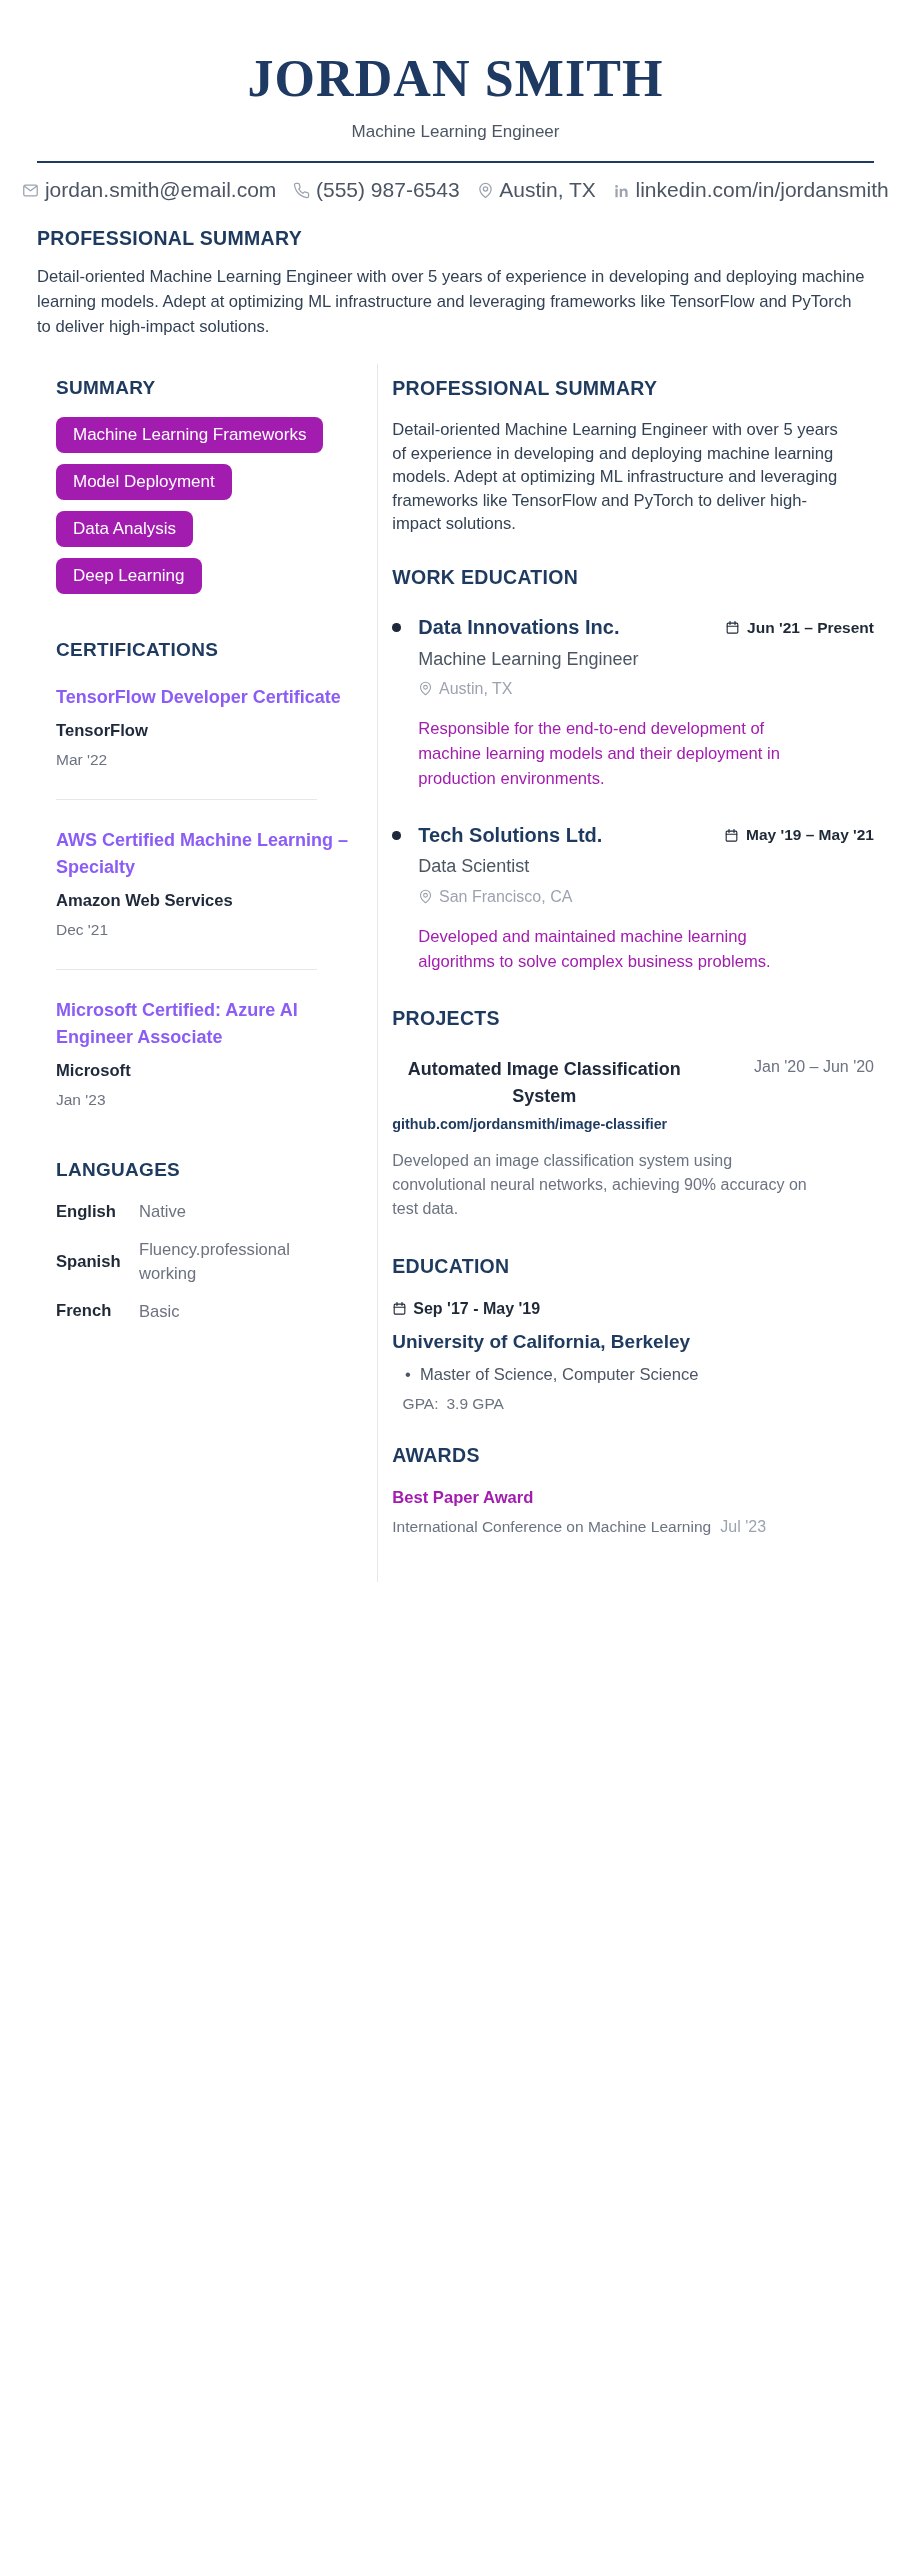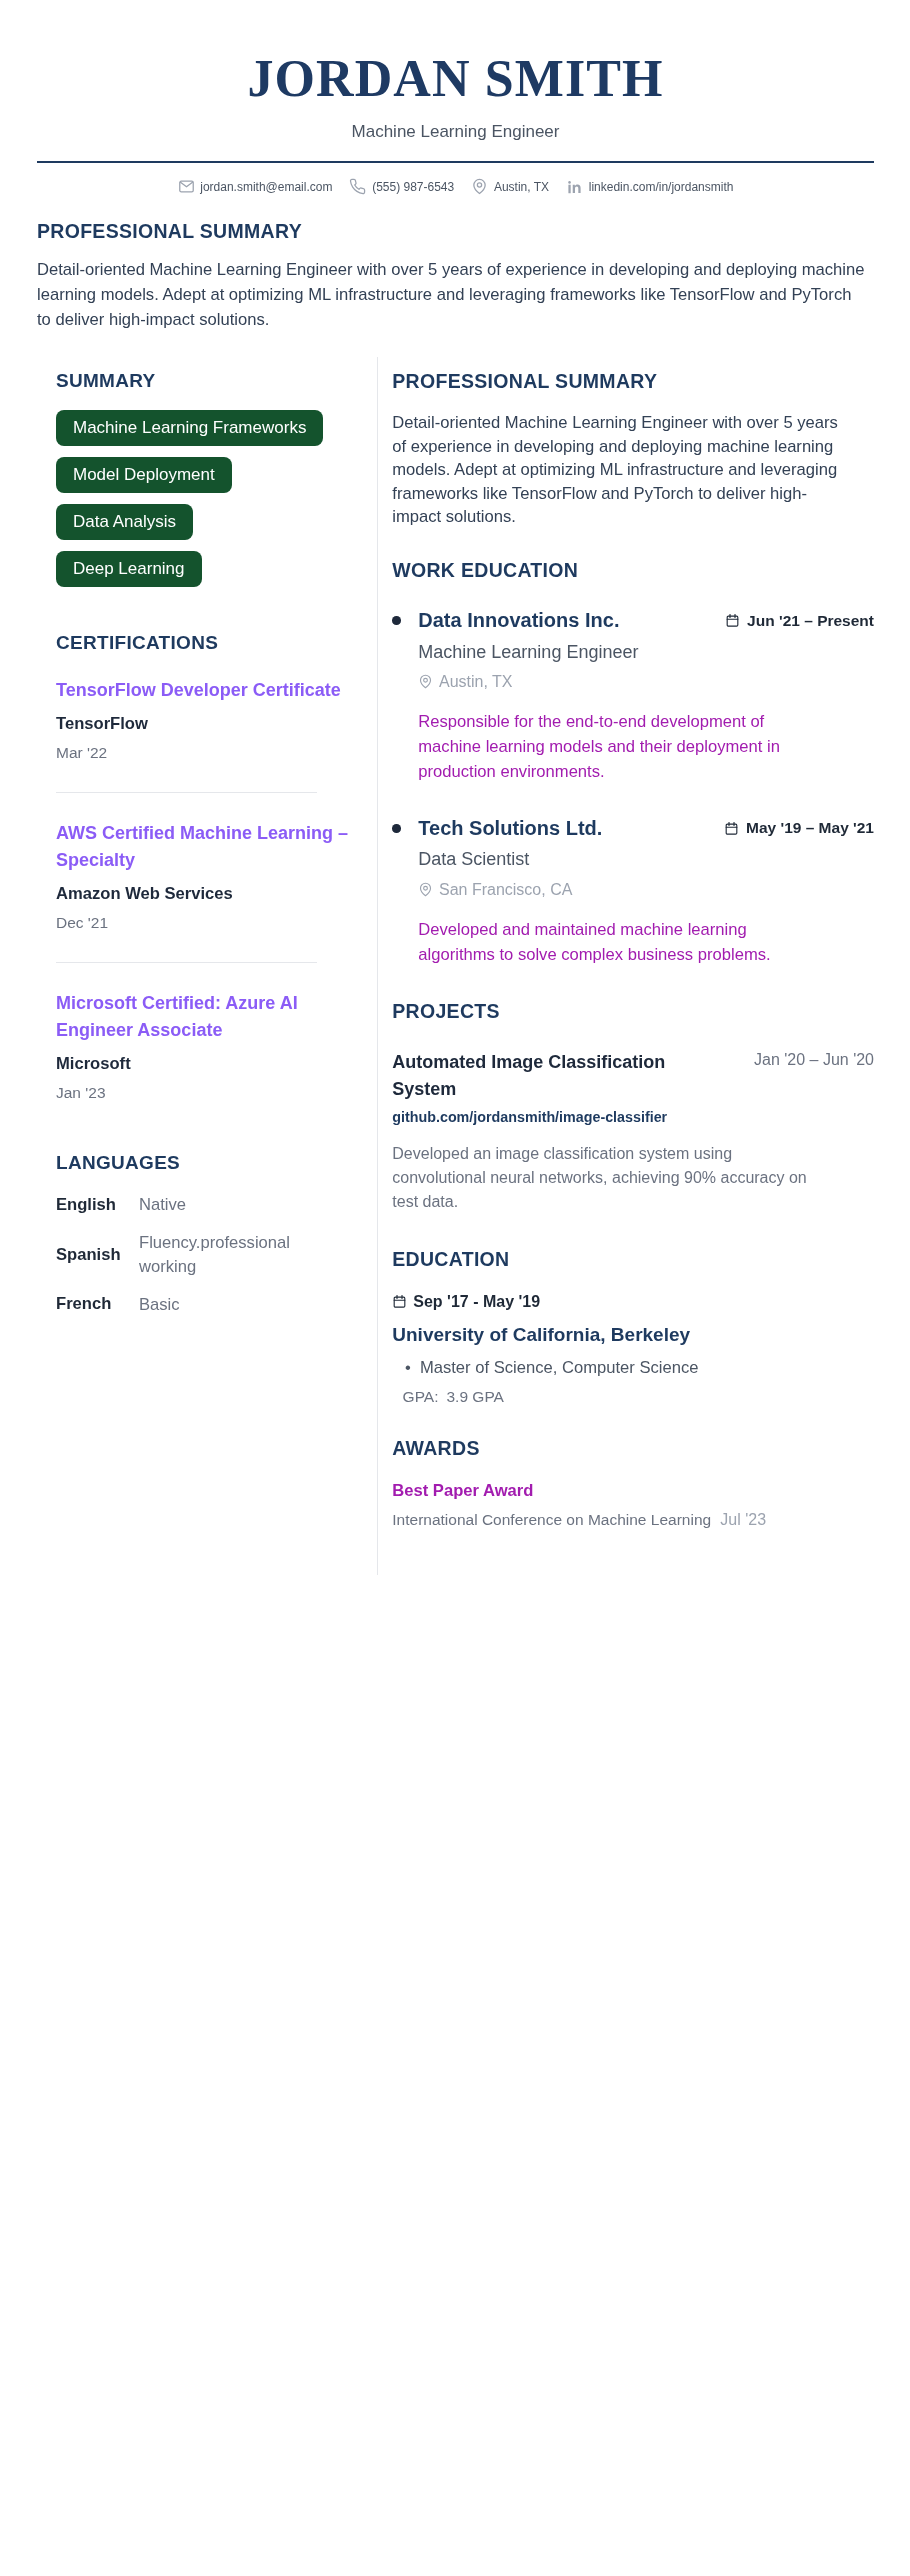--- a/index.html
+++ b/index.html
@@ -33,21 +33,21 @@
     height: 2.9px;
     background: #1e3a5f;
     border: none;
   }
   .contact-row {
     margin-top: 15px;
     display: flex;
     justify-content: center;
     align-items: center;
     gap: 17px;
-    font-size: 12px;
+    font-size: 21px;
     color: #4b5563;
   }
   .contact-item { display: flex; align-items: center; gap: 5.7px; white-space: nowrap; }
   .cicon { width: 17px; height: 17px; color: #9ca3af; flex: 0 0 auto; }
   .cicon svg { width: 100%; height: 100%; display: block; }
 
   
   .sec-h {
     font-size: 19.5px;
     font-weight: 700;
@@ -73,21 +73,21 @@
   }
   .col-right {
     flex: 1;
     padding: 12.6px 0 46px 14.3px;
   }
 
   
   .lsec-h { font-size: 19px; font-weight: 700; color: #1e3a5f; letter-spacing: 0.3px; }
   .pill-list { margin-top: 18.4px; display: flex; flex-direction: column; align-items: flex-start; gap: 11px; }
   .pill {
-    background: #14532d;
+    background: #a21caf;
     color: #ffffff;
     font-size: 17px;
     padding: 8px 17px;
     border-radius: 8px;
     white-space: nowrap;
   }
   .certs { margin-top: 45px; }
   .cert { margin-top: 23px; }
   .cert-title { font-size: 18px; font-weight: 700; color: #8b5cf6; line-height: 1.5; }
   .cert-issuer { margin-top: 10.3px; font-size: 16.6px; font-weight: 700; color: #1e293b; }
@@ -129,21 +129,21 @@
   .dicon { width: 15px; height: 15px; color: #1f2937; }
   .dicon svg { width: 100%; height: 100%; display: block; }
   .entry-role { margin-top: 9.2px; font-size: 18px; color: #4b5563; }
   .entry-loc { margin-top: 10.3px; display: flex; align-items: center; gap: 5.7px; font-size: 16px; color: #9ca3af; }
   .licon { width: 15px; height: 15px; color: #9ca3af; }
   .licon svg { width: 100%; height: 100%; display: block; }
   .entry-desc { margin-top: 19.5px; font-size: 16.6px; line-height: 1.5; color: #a21caf; max-width: 401px; hyphens: auto; -webkit-hyphens: auto; }
 
   .projects { margin-top: 32px; }
   .proj { margin-top: 26px; }
-  .proj-head { display: flex; justify-content: space-between; align-items: flex-start; }
+  .proj-head { display: flex; justify-content: space-between; align-items: flex-start; text-align: center; }
   .proj-title { font-size: 18px; font-weight: 700; color: #1e293b; line-height: 1.5; max-width: 304px; }
   .proj-dates { font-size: 16px; color: #6b7280; white-space: nowrap; padding-top: 2.3px; }
   .proj-link { margin-top: 5.7px; font-size: 14.3px; color: #1e3a5f; font-weight: 700; }
   .proj-desc { margin-top: 17px; font-size: 16px; line-height: 1.5; color: #6b7280; max-width: 430px; hyphens: auto; -webkit-hyphens: auto; }
 
   .education { margin-top: 34px; }
   .edu-dates { margin-top: 22px; display: flex; align-items: center; gap: 6px; font-size: 16px; font-weight: 700; color: #1f2937; }
   .edu-school { margin-top: 13.8px; font-size: 19px; font-weight: 700; color: #1e3a5f; }
   .edu-degree { margin-top: 11.5px; margin-left: 12.6px; font-size: 16.6px; color: #4b5563; }
   .edu-degree::before { content: "•"; margin-right: 9.2px; color: #4b5563; }

